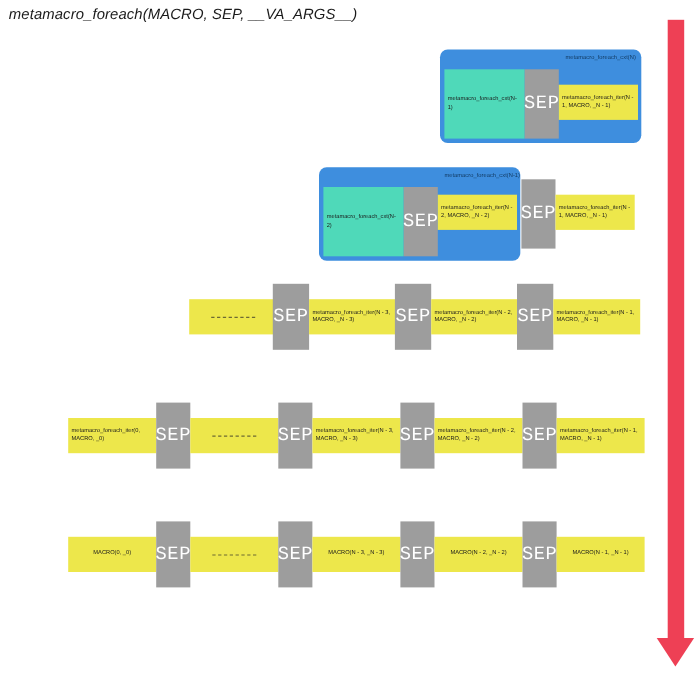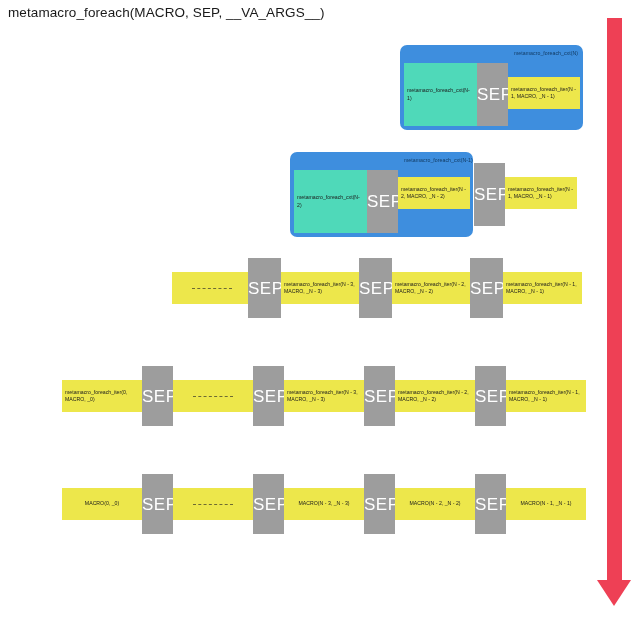--- a/index.html
+++ b/index.html
@@ -22,20 +22,21 @@
     height: 623px;
   }
   .title {
     position: absolute;
     left: 8px;
     top: 5px;
     font-size: 13.5px;
     color: #1a1a1a;
     letter-spacing: 0.1px;
     white-space: nowrap;
+    font-style: italic;
   }
 
   
   .blk {
     position: absolute;
     box-sizing: border-box;
   }
   .blue-box {
     background: #3E8EDE;
     border-radius: 7px;
@@ -43,20 +44,22 @@
   .teal-box {
     background: #4FD9B9;
   }
   .yellow-box {
     background: #EDE74B;
   }
   .sep-box {
     background: #9D9D9D;
     display: flex;
     align-items: center;
+    justify-content: center;
+    font-family: Liberation Mono, monospace;
   }
   .sep-label {
     color: #ffffff;
     font-size: 17px;
     letter-spacing: 0.5px;
     line-height: 1;
   }
   .lbl {
     position: absolute;
     font-size: 5.2px;

